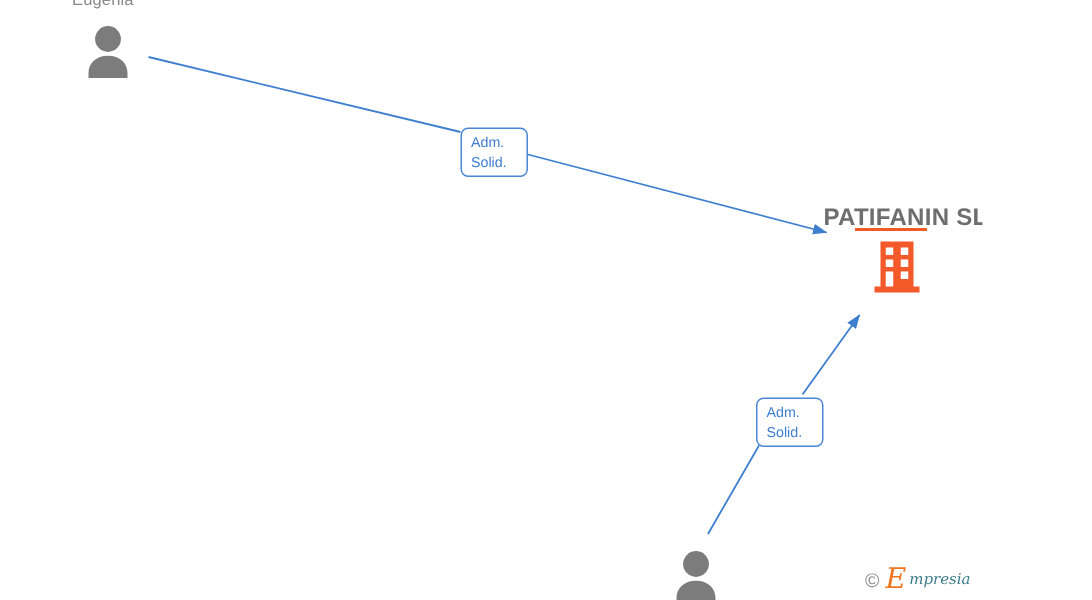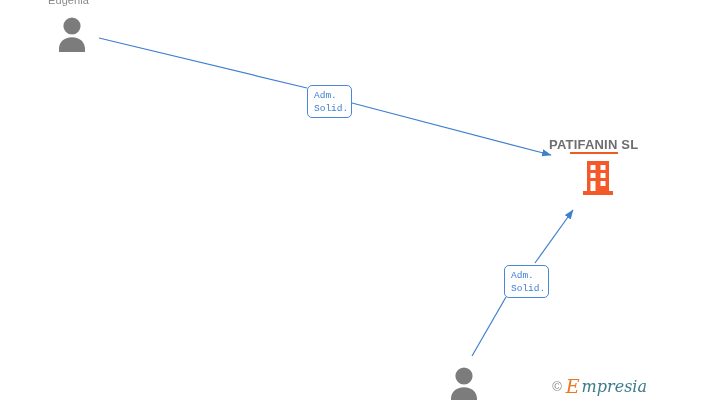--- a/index.html
+++ b/index.html
@@ -43,21 +43,21 @@
     height: 36px;
   }
 
   
   .company-node {
     position: absolute;
   }
   .company-label {
     position: absolute;
     white-space: nowrap;
-    font-size: 13px;
+    font-size: 16px;
     font-weight: bold;
     color: #6e6e6e;
     letter-spacing: .2px;
   }
   .company-underline {
     position: absolute;
     height: 2px;
     background: #ef5b25;
   }
   .company-icon {
@@ -72,21 +72,21 @@
     box-sizing: border-box;
     border: 1px solid #4a86d6;
     border-radius: 5px;
     background: #ffffff;
     color: #3f7fd0;
     font-size: 9.5px;
     line-height: 13px;
     padding: 3px 0 0 6px;
     text-align: left;
   }
-  .rel-box span { display: block; font-family: Liberation Mono, monospace; }
+  .rel-box span { display: block; }
 
   
   #watermark {
     position: absolute;
     right: 8px;
     bottom: 4px;
     display: flex;
     align-items: center;
     gap: 4px;
     font-size: 15px;
@@ -100,21 +100,21 @@
     color: #ef7722;
     font-family: "DejaVu Serif", serif;
     font-style: italic;
     font-size: 19px;
     line-height: 1;
   }
   .wm-rest {
     color: #3c7b8c;
     font-family: "DejaVu Serif", serif;
     font-style: italic;
-    font-size: 16px;
+    font-size: 10px;
     line-height: 1;
     margin-left: -2px;
   }
 </style>
 </head>
 <body>
 
 <div id="canvas">
 
   <svg id="edges" viewBox="0 0 728 400" width="728" height="400">

